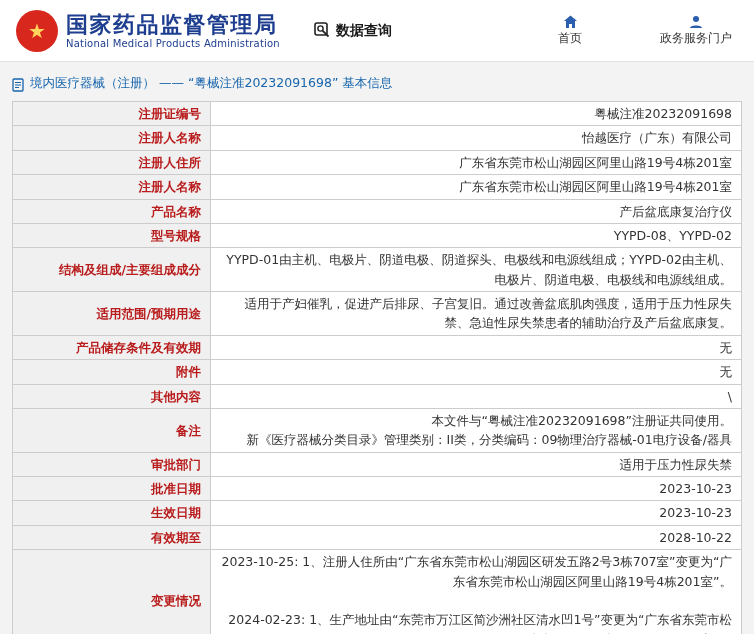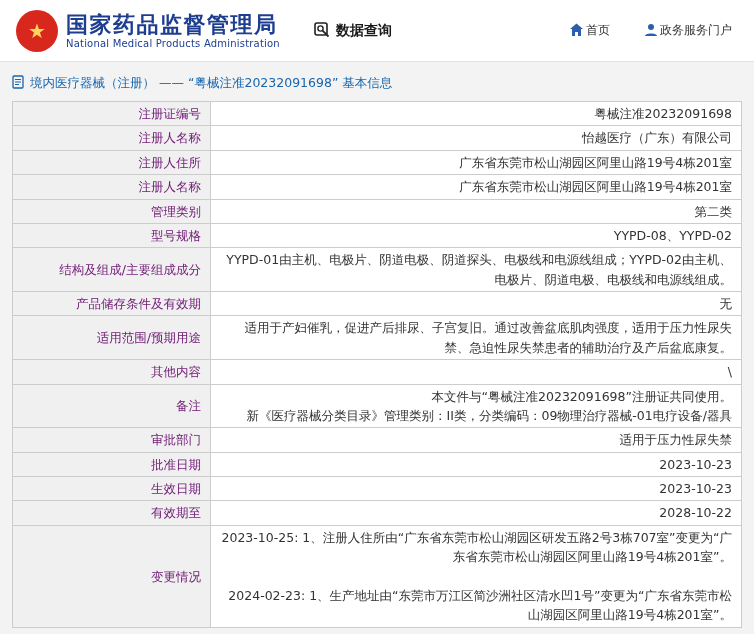--- a/index.html
+++ b/index.html
@@ -34,48 +34,48 @@
 
   .dataquery {
     margin-left:34px;
     display:flex; align-items:center; gap:5px;
     font-size:14px; font-weight:bold; color:#1a1a1a; cursor:pointer;
   }
   .dataquery svg { display:block; }
 
   .topnav { margin-left:auto; display:flex; gap:34px; padding-right:6px; }
   .navitem {
-    display:flex; flex-direction:row; align-items:center; gap:2px;
-    font-size:12px; color:#333; cursor:pointer; line-height:1.2;
+    display:flex; flex-direction:column; align-items:center; gap:2px;
+    font-size:12px; color:#333; cursor:pointer; line-height:1.2;margin-left:44px;
   }
   .navitem svg { display:block; }
 
   
   .breadcrumb {
     margin:13px 12px 9px 12px;
-    display:flex; align-items:flex-start; gap:6px;
+    display:flex; align-items:flex-end; gap:6px;
     color:#1765ad; font-size:12.5px;
   }
   .breadcrumb svg { display:block; flex:0 0 auto; }
 
   
   table.info {
     width:730px; margin:0 12px;
     border-collapse:collapse; background:#fff;
     table-layout:fixed;
   }
   table.info td {
     border:1px solid #ccc;
     padding:2px 9px;
     font-size:12.5px; line-height:1.55;
     vertical-align:middle;
   }
   td.lbl {
     width:198px; background:#f0f0f0;
-    text-align:right; color:#701a75;
+    text-align:right; color:#b91c1c;font-weight:bold;
   }
   td.val {
     background:#fff; text-align:right;
     white-space:pre-line; word-break:break-all; color:#333;
   }
 </style>
 </head>
 <body>
 
 <header class="topbar">
@@ -147,38 +147,42 @@
     </tr>
     <tr>
       <td class="lbl">注册人住所</td>
       <td class="val">广东省东莞市松山湖园区阿里山路19号4栋201室</td>
     </tr>
     <tr>
       <td class="lbl">注册人名称</td>
       <td class="val">广东省东莞市松山湖园区阿里山路19号4栋201室</td>
     </tr>
     <tr>
-      <td class="lbl">管理类别</td>
-      <td class="val">第二类</td>
+      <td class="lbl">产品名称</td>
+      <td class="val">产后盆底康复治疗仪</td>
     </tr>
     <tr>
       <td class="lbl">型号规格</td>
       <td class="val">YYPD-08、YYPD-02</td>
     </tr>
     <tr>
       <td class="lbl">结构及组成/主要组成成分</td>
       <td class="val">YYPD-01由主机、电极片、阴道电极、阴道探头、电极线和电源线组成；YYPD-02由主机、电极片、阴道电极、电极线和电源线组成。</td>
     </tr>
     <tr>
+      <td class="lbl">适用范围/预期用途</td>
+      <td class="val">适用于产妇催乳，促进产后排尿、子宫复旧。通过改善盆底肌肉强度，适用于压力性尿失禁、急迫性尿失禁患者的辅助治疗及产后盆底康复。</td>
+    </tr>
+    <tr>
       <td class="lbl">产品储存条件及有效期</td>
       <td class="val">无</td>
     </tr>
     <tr>
-      <td class="lbl">适用范围/预期用途</td>
-      <td class="val">适用于产妇催乳，促进产后排尿、子宫复旧。通过改善盆底肌肉强度，适用于压力性尿失禁、急迫性尿失禁患者的辅助治疗及产后盆底康复。</td>
+      <td class="lbl">附件</td>
+      <td class="val">无</td>
     </tr>
     <tr>
       <td class="lbl">其他内容</td>
       <td class="val">\</td>
     </tr>
     <tr>
       <td class="lbl">备注</td>
       <td class="val">本文件与“粤械注准20232091698”注册证共同使用。
 新《医疗器械分类目录》管理类别：II类，分类编码：09物理治疗器械-01电疗设备/器具</td>
     </tr>

